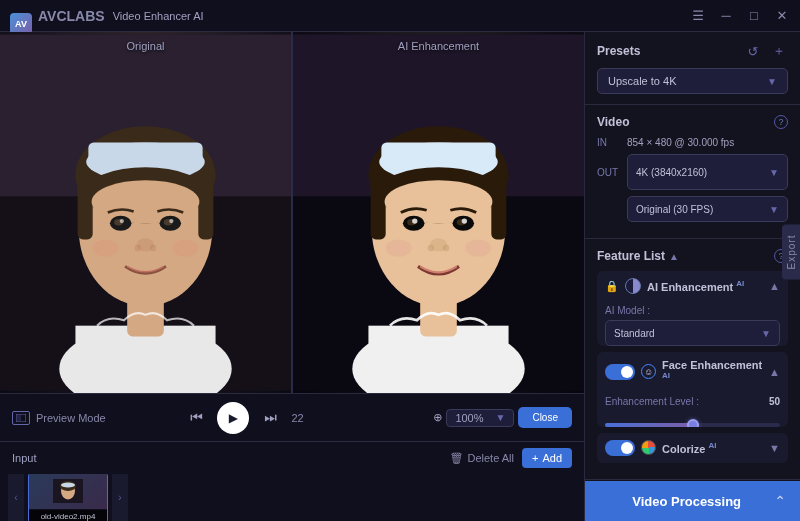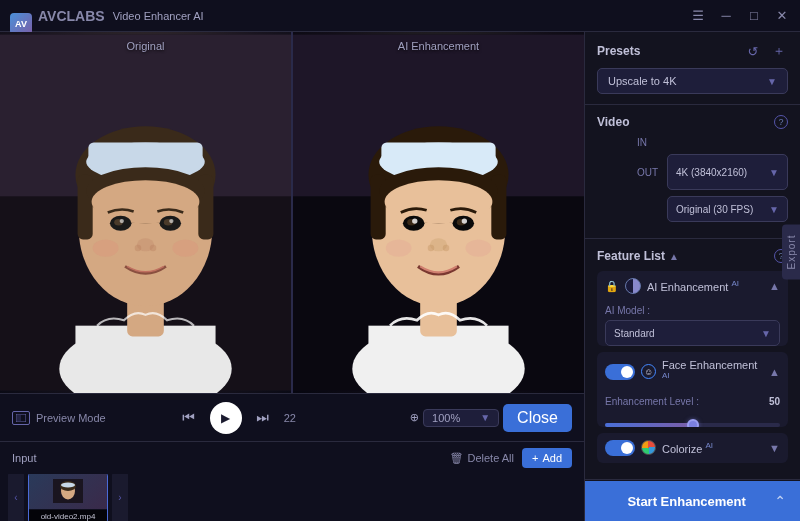--- a/index.html
+++ b/index.html
@@ -213,30 +213,30 @@
     .zoom-btn {
       background: #1e1e3a;
       border: 1px solid #3a3a5a;
       border-radius: 4px;
       color: #a0a0c0;
       padding: 2px 8px;
       font-size: 11px;
       cursor: pointer;
       display: flex;
       align-items: center;
-      gap: 20px;
+      gap: 12px;
     }
 
     .close-btn {
       background: #3a6fd8;
       border: none;
       border-radius: 5px;
       color: white;
       padding: 5px 14px;
-      font-size: 16px;
+      font-size: 10px;
       cursor: pointer;
       font-weight: 500;
     }
 
     .input-bar {
       height: 80px;
       background: #0f0f1e;
       border-top: 1px solid #2a2a3e;
       display: flex;
       flex-direction: column;
@@ -417,21 +417,20 @@
 
     .dropdown-caret {
       color: #6666aa;
       font-size: 10px;
     }
 
     .info-row {
       display: flex;
       align-items: center;
       margin-bottom: 6px;
-      margin-left: 40px;
     }
 
     .info-label {
       width: 30px;
       font-size: 10px;
       color: #7777aa;
       flex-shrink: 0;
     }
 
     .info-value {
@@ -487,21 +486,21 @@
       display: flex;
       align-items: center;
       justify-content: center;
       color: #6677aa;
       font-size: 11px;
     }
 
     .feature-name {
       font-size: 11px;
       color: #c0c0d8;
-      font-weight: 400;
+      font-weight: 700;
       flex: 1;
     }
 
     .ai-badge {
       font-size: 8px;
       color: #7788cc;
       vertical-align: super;
     }
 
     .expand-btn {
@@ -906,20 +905,21 @@
         </div>
       </div>
 
       <div class="section">
         <div class="section-header">
           <span class="section-title">Video</span>
           <div class="help-icon">?</div>
         </div>
         <div class="info-row">
           <span class="info-label">IN</span>
+          <span class="info-value">854 × 480 @ 30.000 fps</span>
         </div>
         <div class="info-row" style="margin-bottom:6px;">
           <span class="info-label">OUT</span>
           <div class="dropdown" style="height:26px; font-size:10px; padding:17px 8px;">
             <span>4K (3840x2160)</span>
             <span class="dropdown-caret">▼</span>
           </div>
         </div>
         <div class="info-row">
           <span class="info-label"></span>
@@ -993,18 +993,18 @@
               <span class="ai-badge">AI</span>
             </span>
             <button class="expand-btn">▼</button>
           </div>
         </div>
 
       </div>
     </div>
 
     <div class="start-processing-bar">
-      <button class="start-processing-btn">Start Enhancement</button>
+      <button class="start-processing-btn">Video Processing</button>
       <span class="start-chevron">⌃</span>
     </div>
 
   </div>
 </div>
 
 </body></html>

